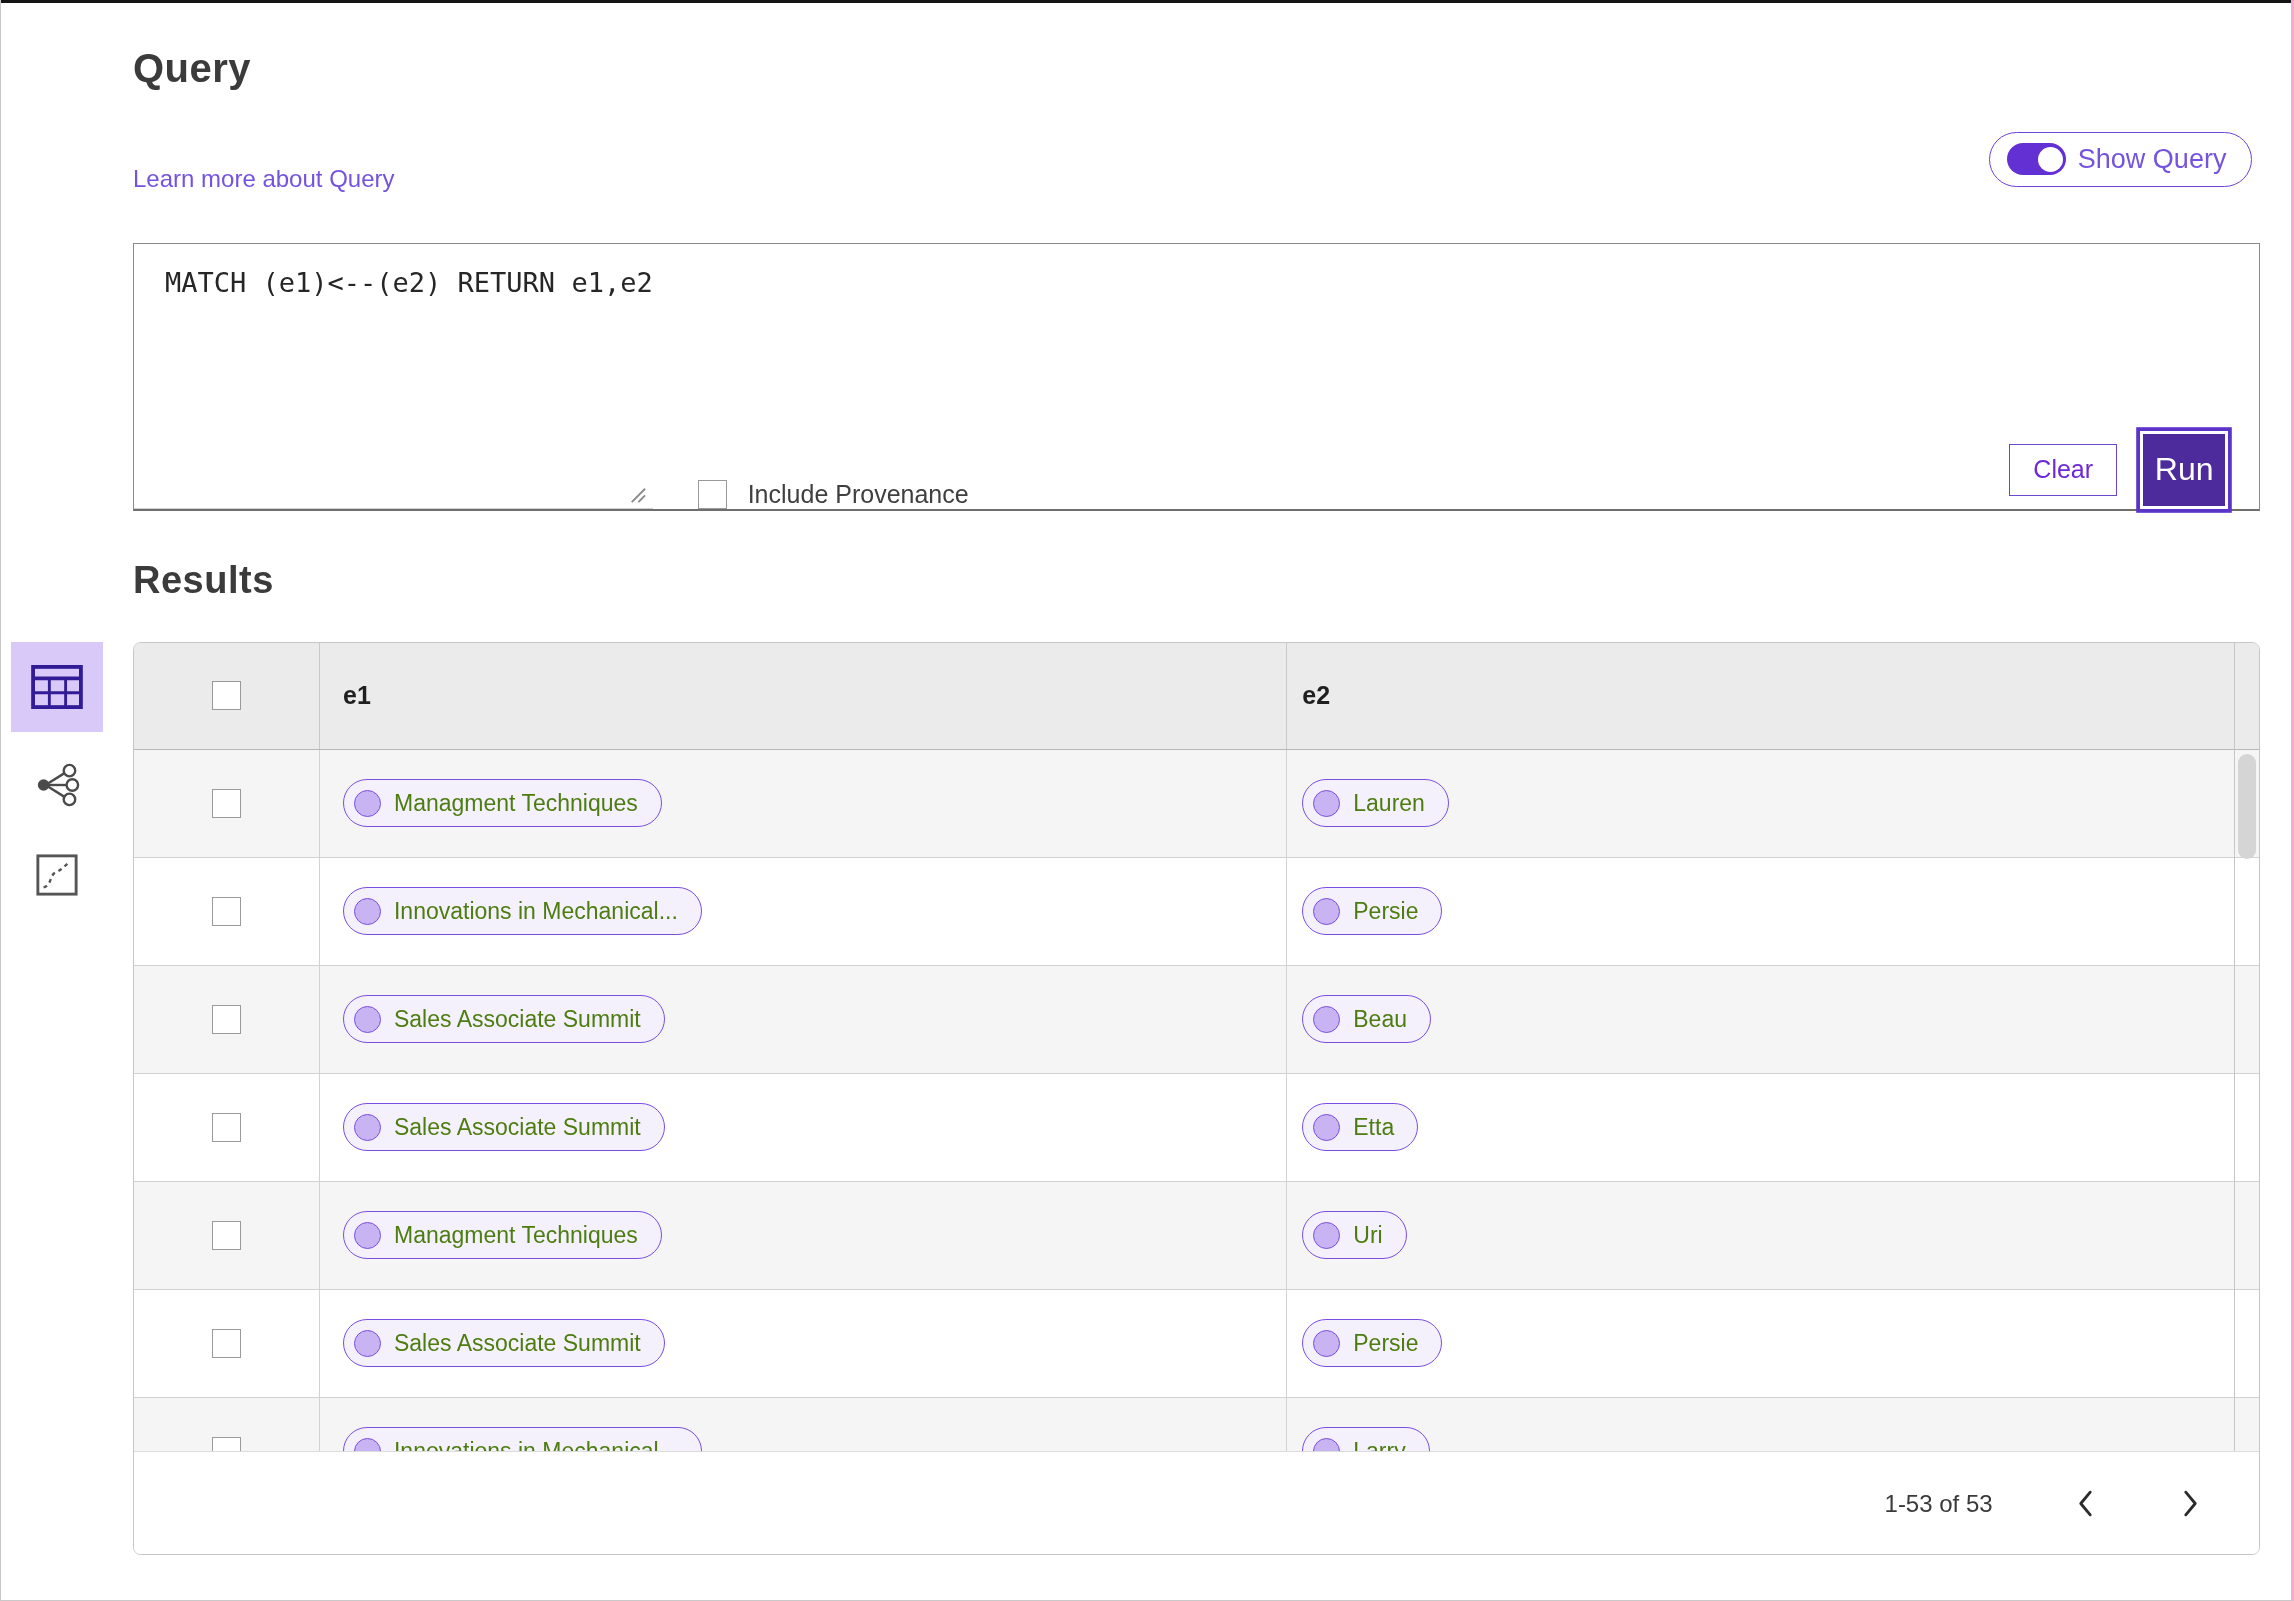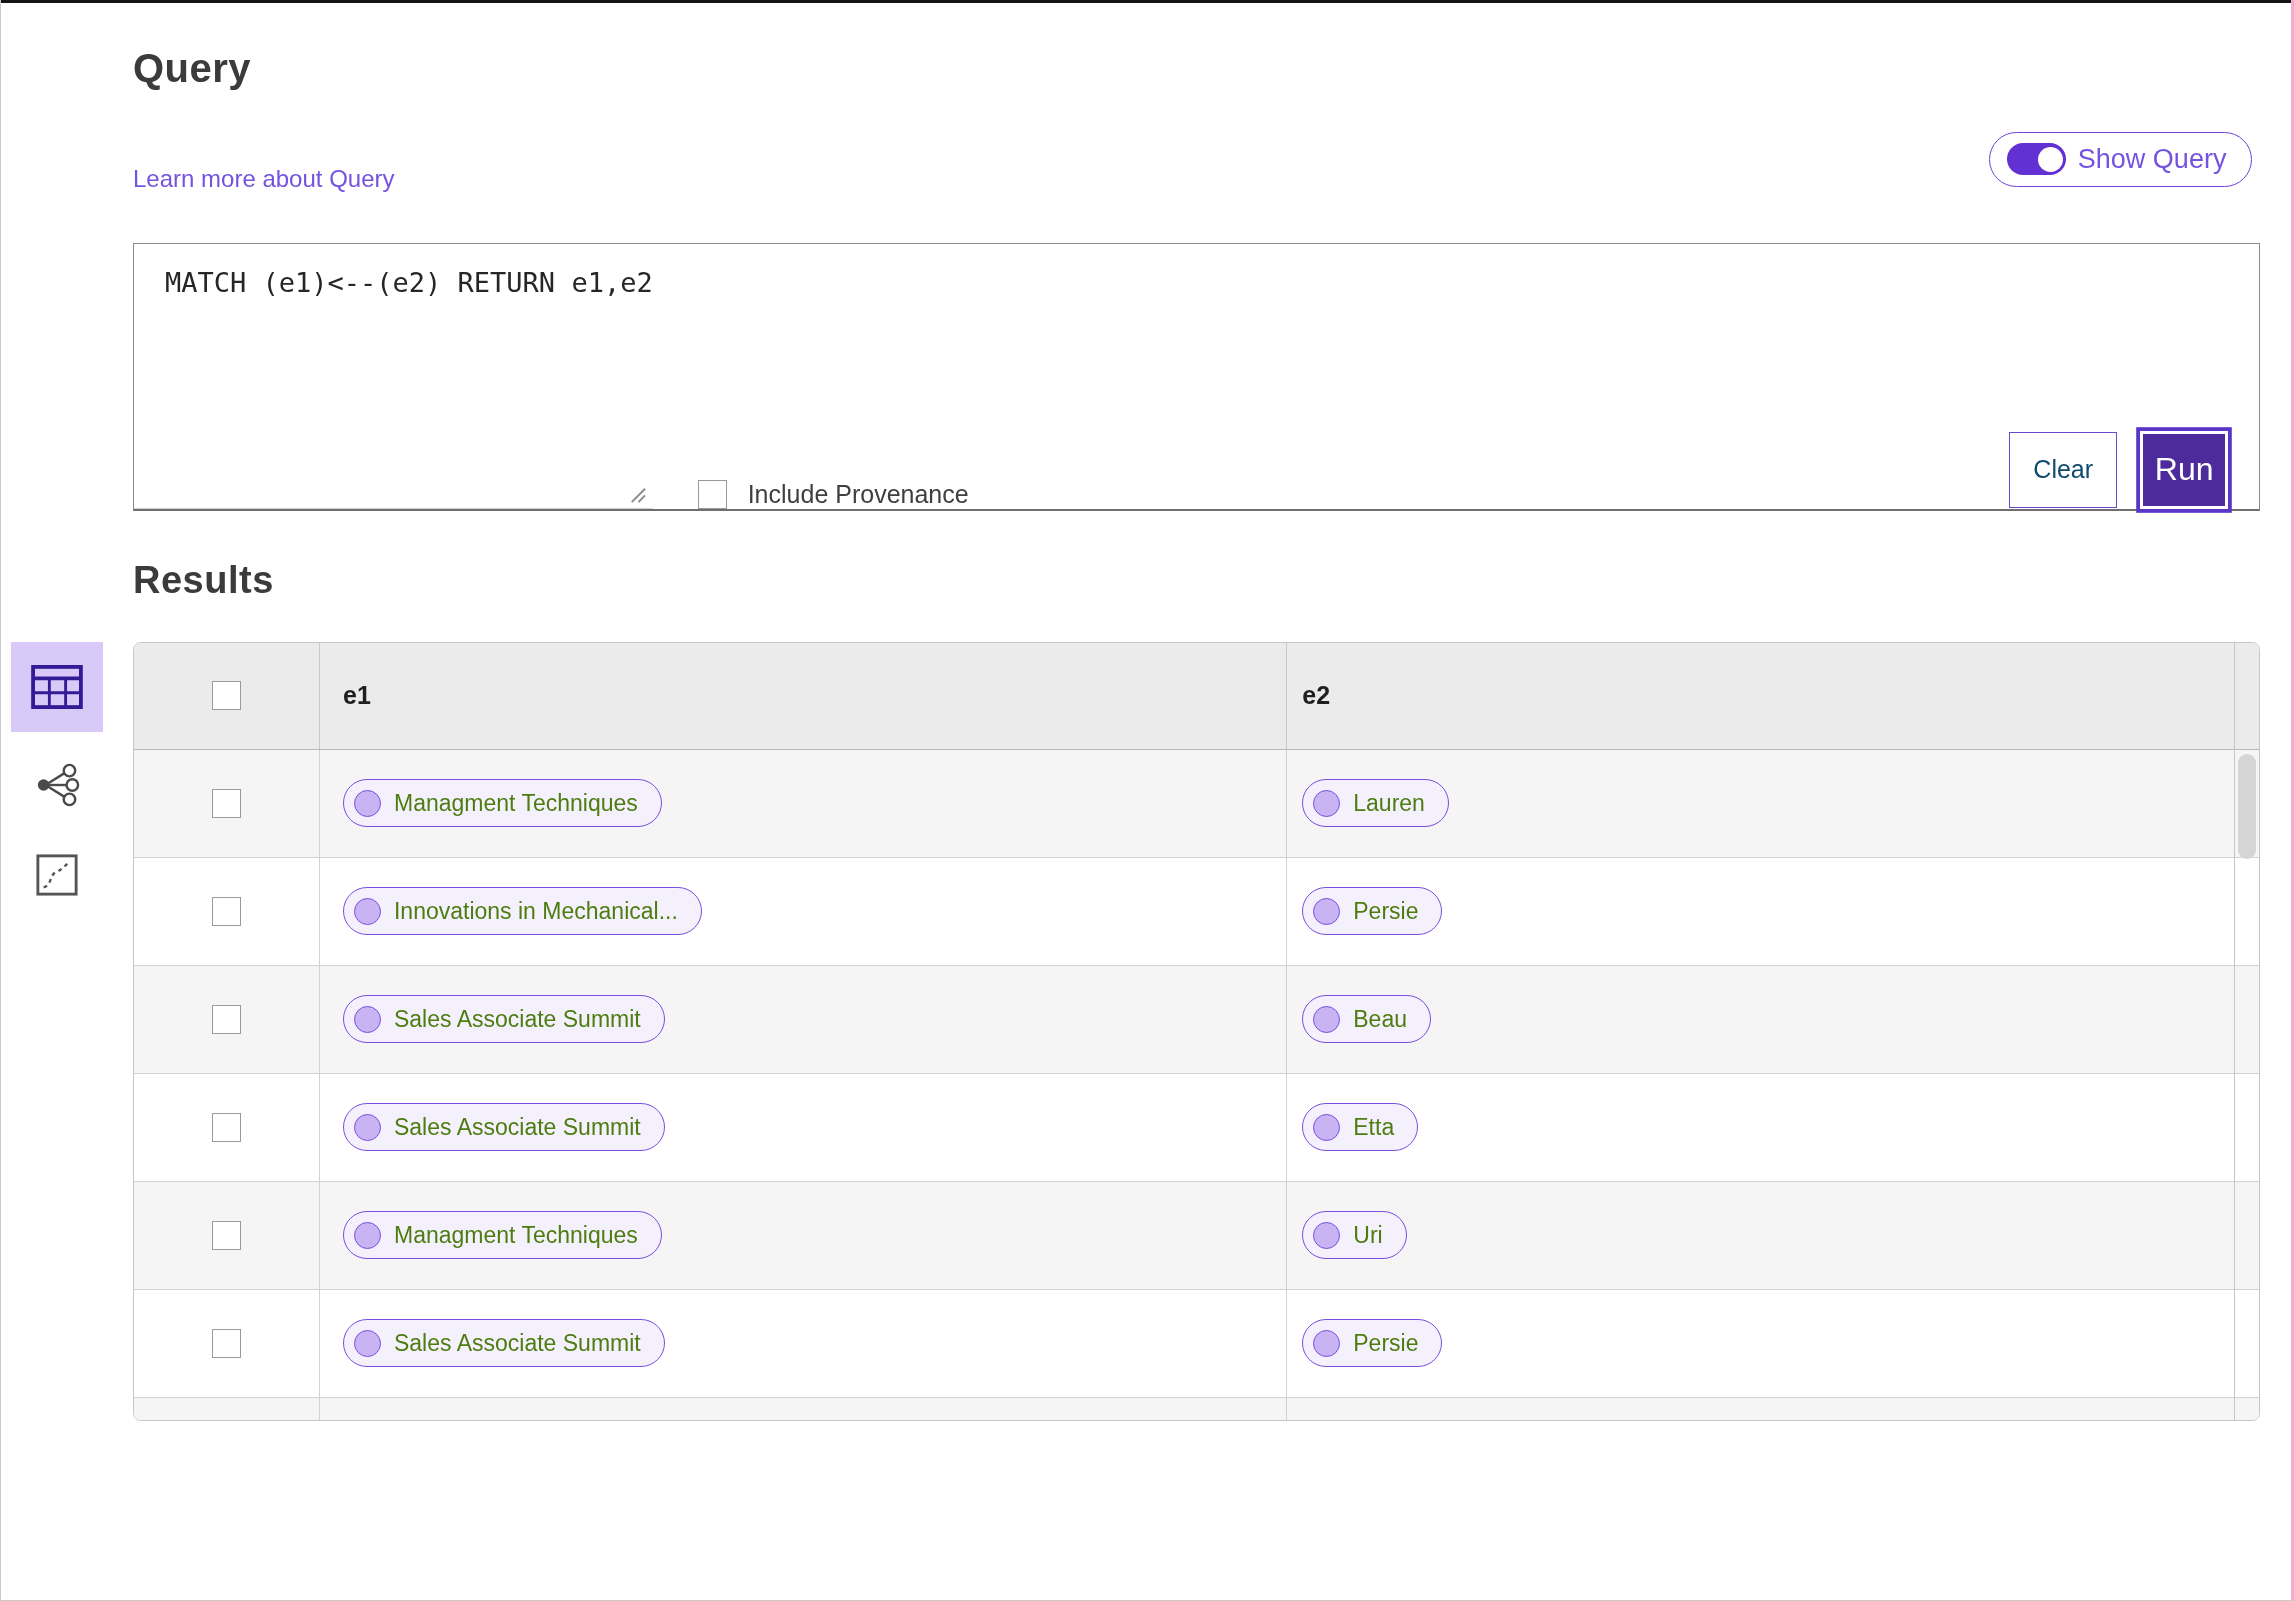--- a/index.html
+++ b/index.html
@@ -33,39 +33,39 @@
     display:flex; flex-direction:row; background:#fff;
   }
   .query-editor { position:relative; flex:0 0 166px; border-bottom:1px solid #d0d0d0; padding:23px 0 0 31px; cursor:text; }
   .query-text { font-family:"DejaVu Sans Mono","Liberation Mono",monospace; font-size:27px; color:#262626; white-space:pre; }
   .resize-grip { position:absolute; right:5.7px; bottom:3.8px; width:21px; height:21px; }
   .query-actions { flex:1; display:flex; align-items:flex-end; justify-content:space-between; padding:0 27px 0 45px; background:#fff; }
   .checkbox-group { display:flex; align-items:center; gap:21px; cursor:pointer; }
   .checkbox { width:29px; height:29px; border:1.9px solid #9a9a9a; background:#fff; }
   .checkbox-label { font-size:25px; color:#3f3f3f; }
   .action-buttons { display:flex; align-items:center; gap:23px; }
-  .clear-button { min-width:108px; height:76px; background:#fff; border:1.9px solid #6b46cf; color:#0c4a6e; font-size:25px; font-family:inherit; cursor:pointer; }
+  .clear-button { min-width:108px; height:52px; background:#fff; border:1.9px solid #6b46cf; color:#6d28d9; font-size:25px; font-family:inherit; cursor:pointer; }
   .run-button {
     min-width:88px; height:78px; background:#4d2b9c; color:#fff; font-size:32px; font-family:inherit;
     border:3.8px solid #ffffff; box-shadow:0 0 0 3.8px #5b35c8; margin-right:3.8px; cursor:pointer;
   }
 
   
   .results-title { margin-top:48px; font-size:38px; font-weight:700; color:#3b3b3b; letter-spacing:0.5px; }
   .results-area { position:relative; margin-top:40px; }
 
   .view-switcher { position:absolute; left:-122px; top:0; width:92px; display:flex; flex-direction:column; align-items:center; }
   .view-item { width:92px; height:90px; display:flex; align-items:center; justify-content:center; cursor:pointer; }
   .view-item.selected { background:#d8c9f8; }
   .view-item + .view-item { margin-top:0; }
   .view-item:nth-child(2){ height:44px; margin-top:31px; }
   .view-item:nth-child(3){ height:44px; margin-top:46px; }
 
   .table-container {
-    position:relative; width:100%; height:779px; background:#fff;
+    position:relative; width:100%; height:913px; background:#fff;
     border:1px solid #c6c6c6; border-radius:7.6px;
     display:flex; flex-direction:column; overflow:hidden;
   }
   .t-header { flex:0 0 107px; display:flex; background:#ebebeb; border-bottom:1.9px solid #b7b7b7; }
   .th-cell { display:flex; align-items:center; font-size:25px; font-weight:600; color:#1f1f1f; }
   .col-check { flex:0 0 186px; justify-content:center; border-right:1px solid #c9c9c9; }
   .col-e1 { flex:0 0 967px; padding-left:23px; border-right:1px solid #c9c9c9; }
   .col-e2 { flex:1; padding-left:15.3px; }
 
   .t-rows { flex:0 0 701px; overflow:hidden; }

